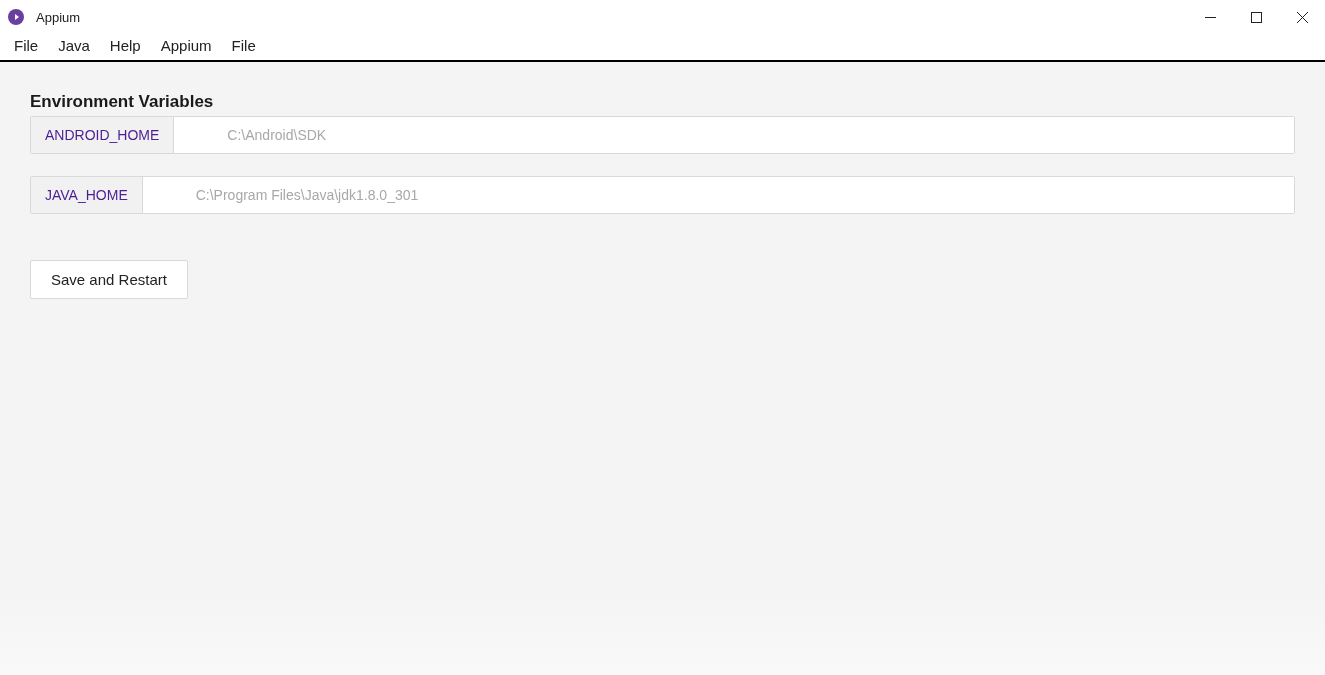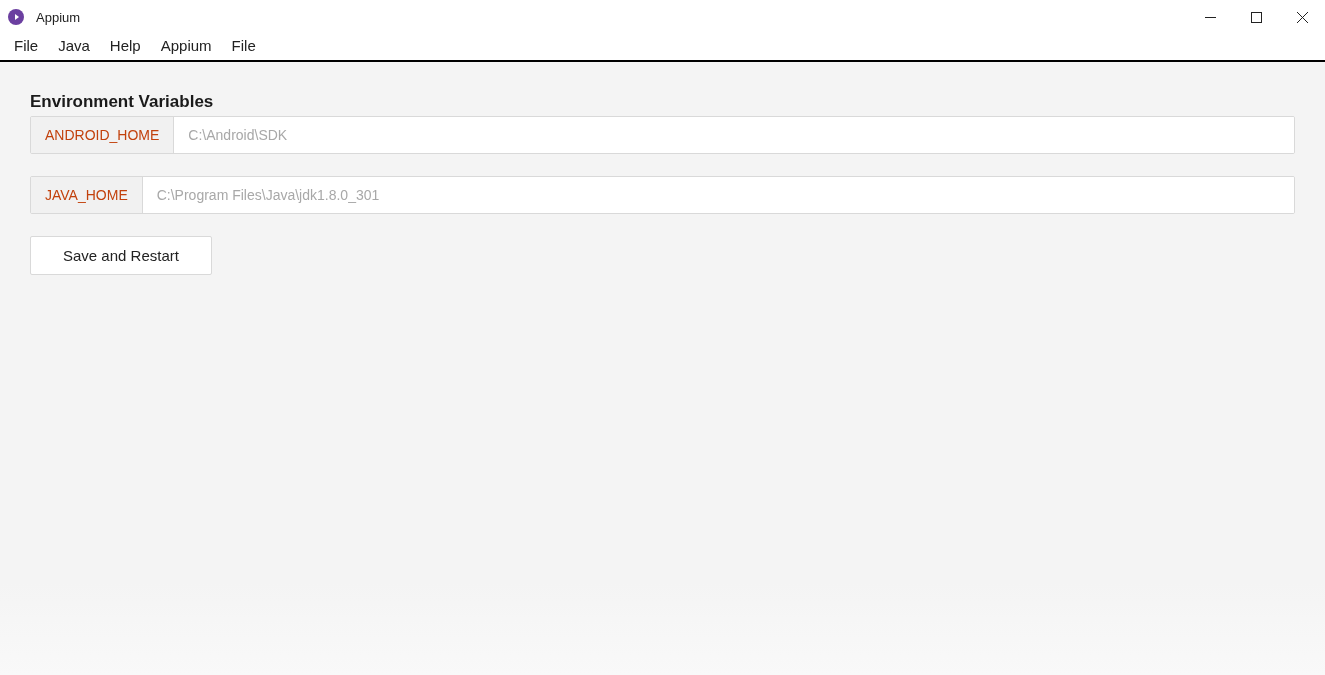--- a/index.html
+++ b/index.html
@@ -108,49 +108,51 @@
     border: 1px solid #d9d9d9;
     border-radius: 2px;
     background: #ffffff;
     overflow: hidden;
   }
   .env-label {
     background: #f1f1f1;
     border-right: 1px solid #d9d9d9;
     padding: 10px 14px;
     font-size: 14px;
-    color: #c2410c;
+    color: #4c1d95;
     white-space: nowrap;
     display: flex;
     align-items: center;
   }
   .env-row:nth-of-type(2) .env-label {
     min-width: 105px;
   }
   .env-input {
     flex: 1;
     border: none;
     padding: 10px 14px;
     font-size: 14px;
     color: #333;
     outline: none;
     background: #ffffff;
+    margin-left: 39px;
   }
   .env-input::placeholder {
     color: #a8a8a8;
   }
   .save-btn {
     background: #ffffff;
     border: 1px solid #d9d9d9;
     border-radius: 2px;
-    padding: 10px 32px;
+    padding: 10px 20px;
     font-size: 15px;
     color: #222;
     cursor: pointer;
     font-family: inherit;
+    margin-top: 24px;
   }
 </style>
 </head>
 <body>
 
 <div class="titlebar">
   <div class="titlebar-left">
     <span class="app-icon"></span>
     <span class="app-title">Appium</span>
   </div>

